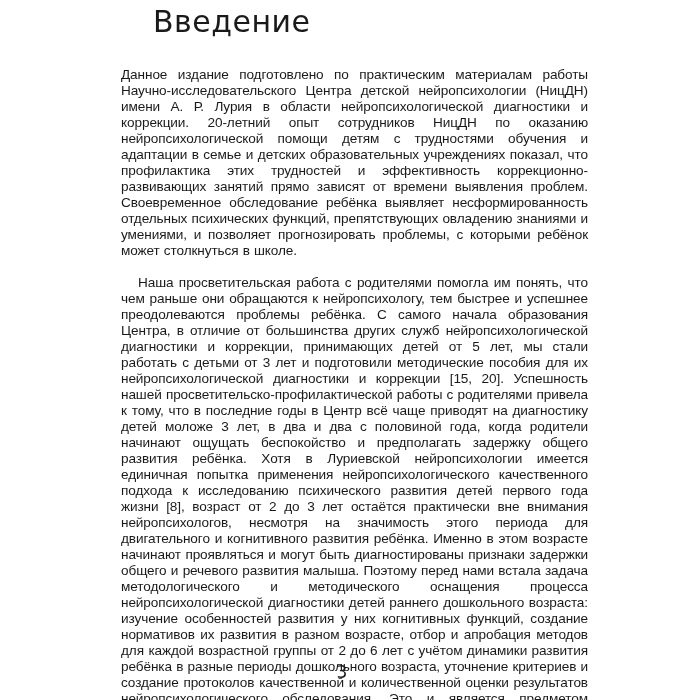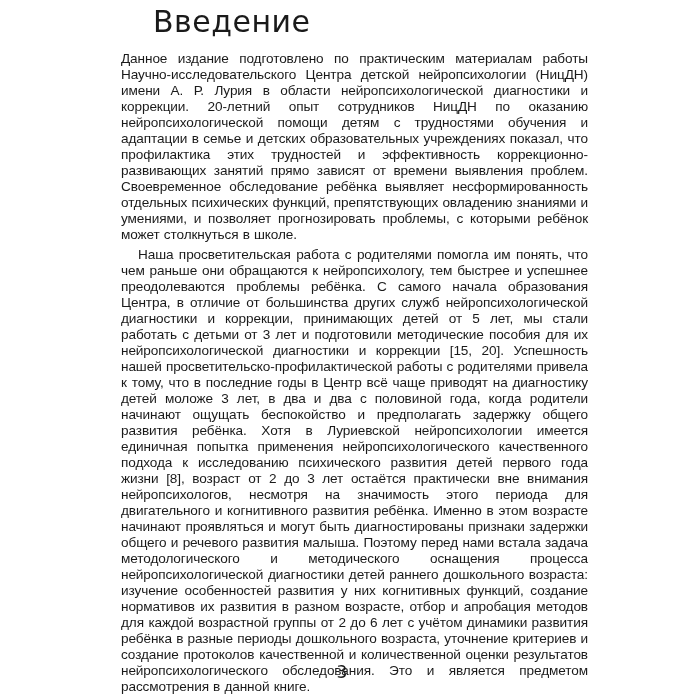--- a/index.html
+++ b/index.html
@@ -36,21 +36,21 @@
     top: 51px;
     width: 467px;
     text-align: justify;
     font-size: 13.6px;
     line-height: 16px;
     letter-spacing: -0.1px;
     word-spacing: 0.5px;
     color: #1a1a1a;
   }
   .para {
-    margin: 0 0 4px 0;
+    margin: 16px 0 4px 0;
   }
   .para.indented {
     text-indent: 17px;
   }
   .page-number {
     position: absolute;
     left: 0;
     right: 16px;
     top: 662px;
     text-align: center;

